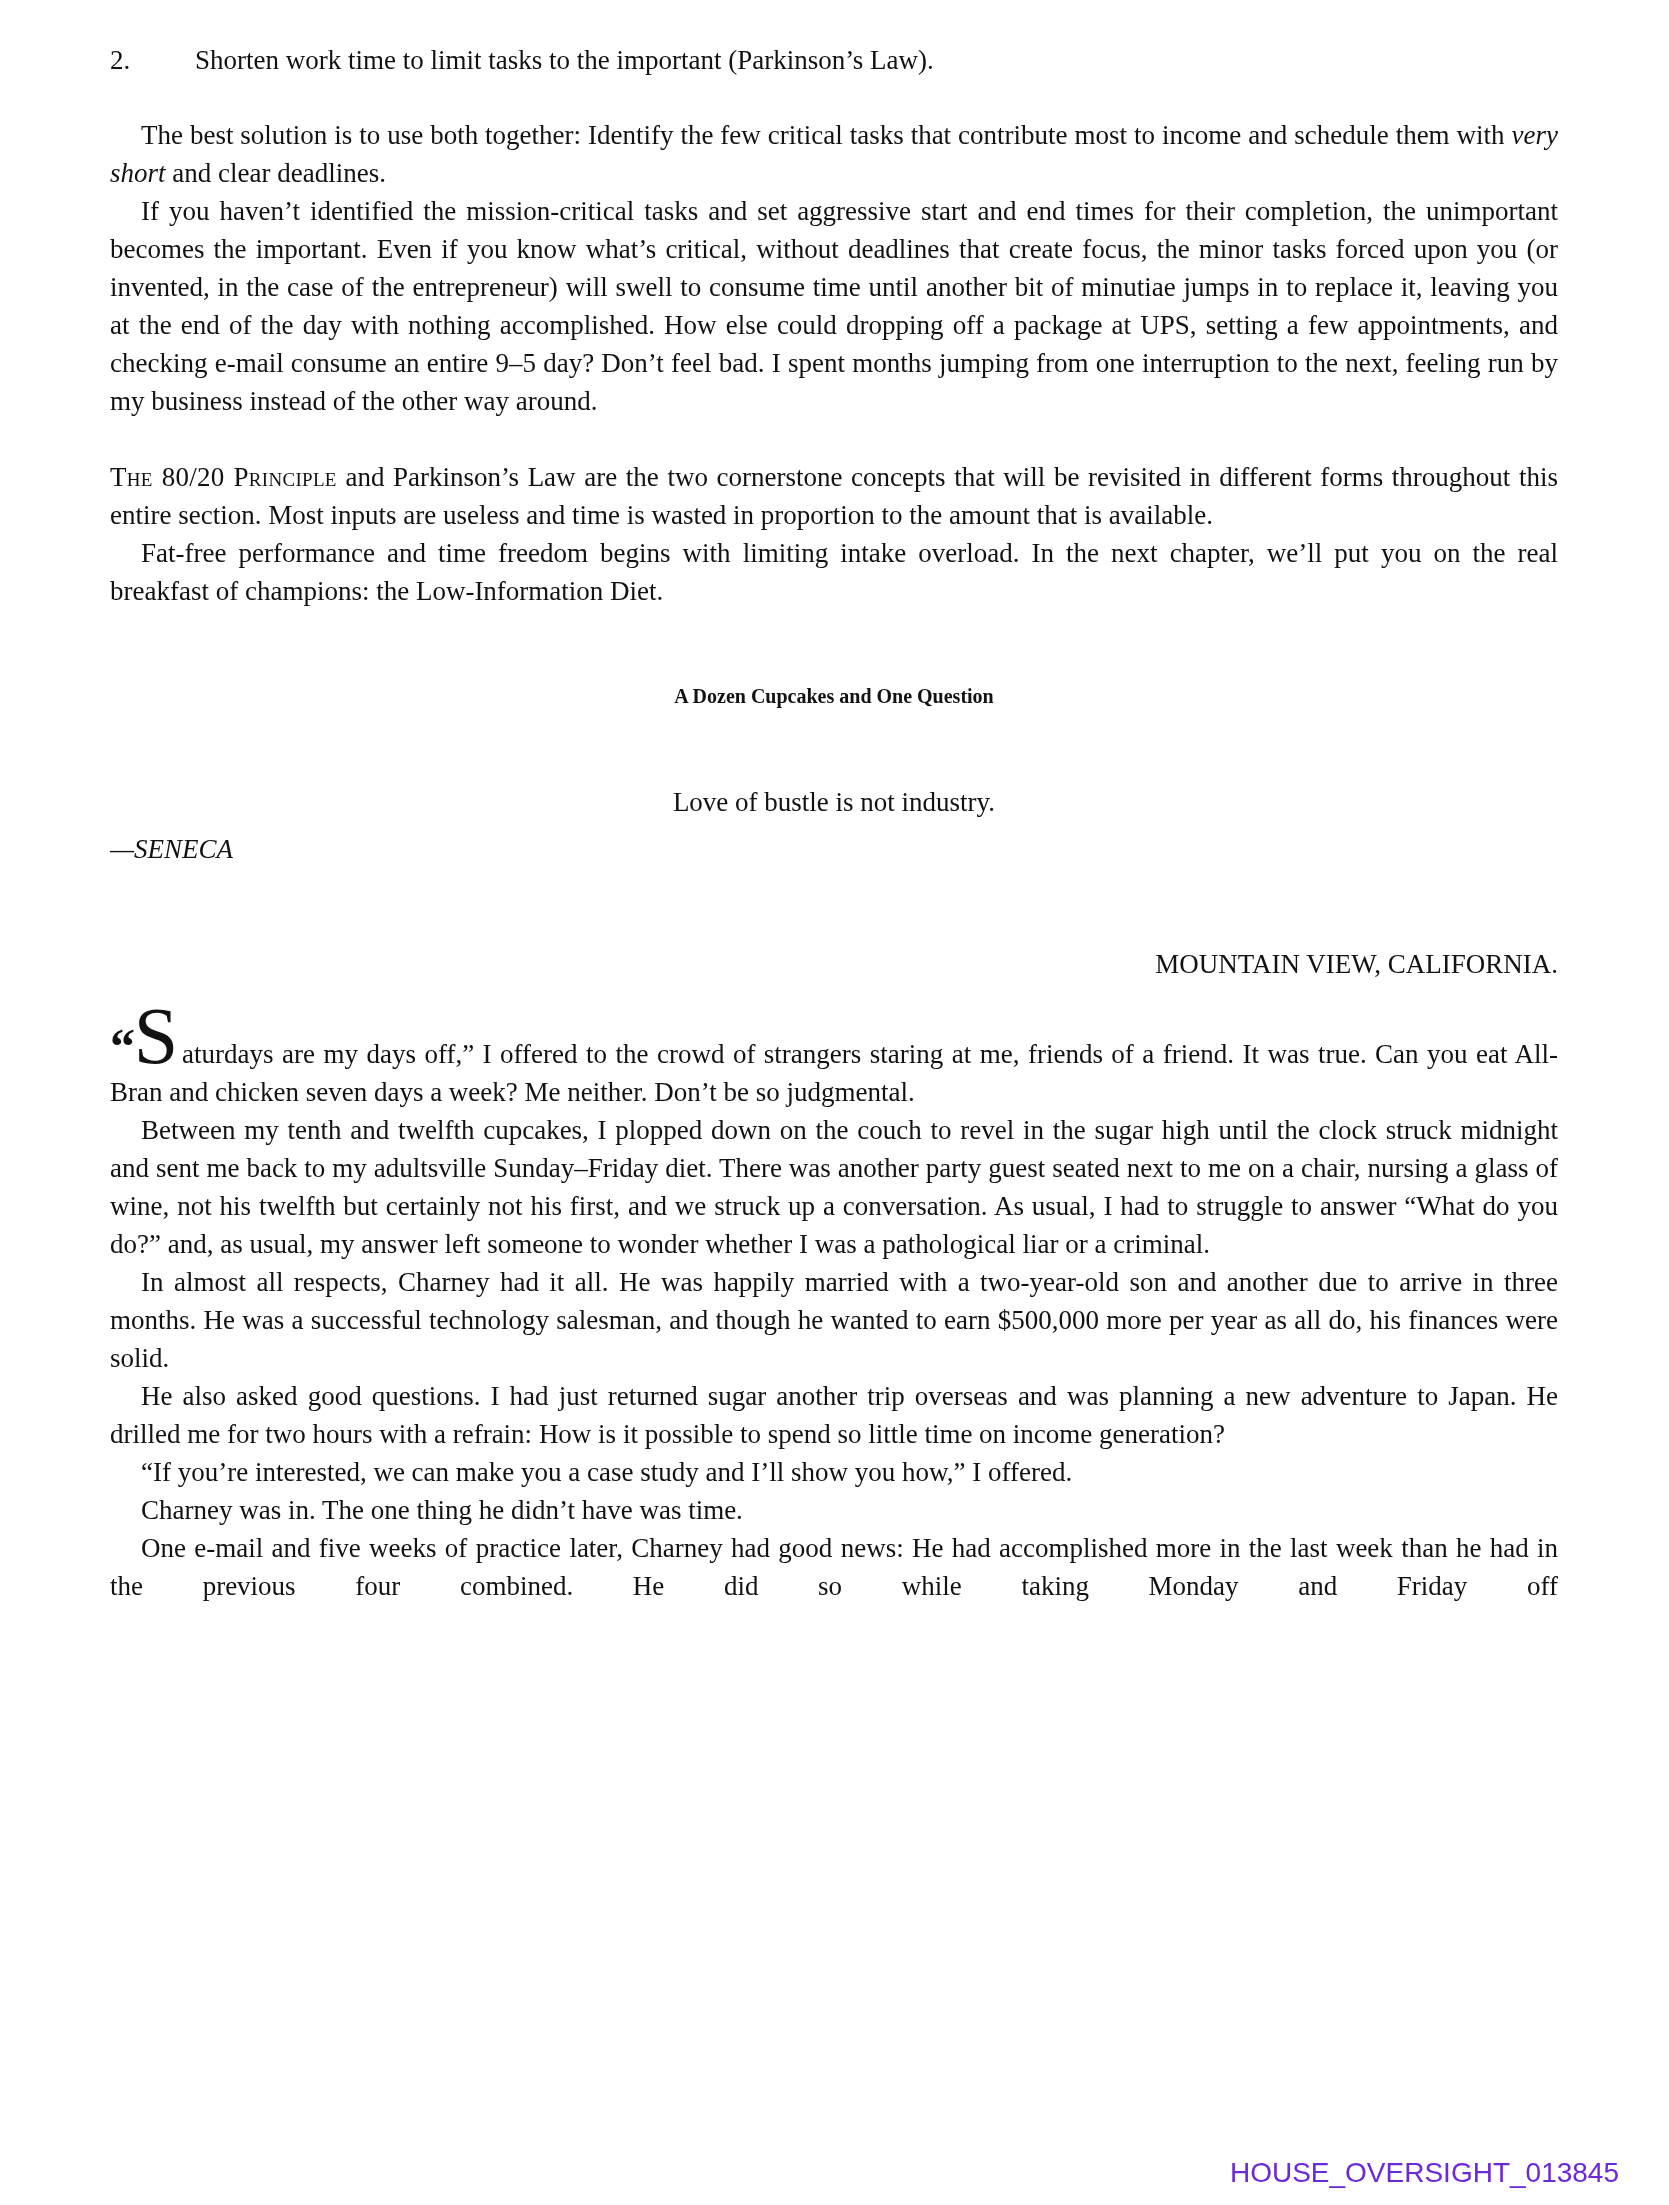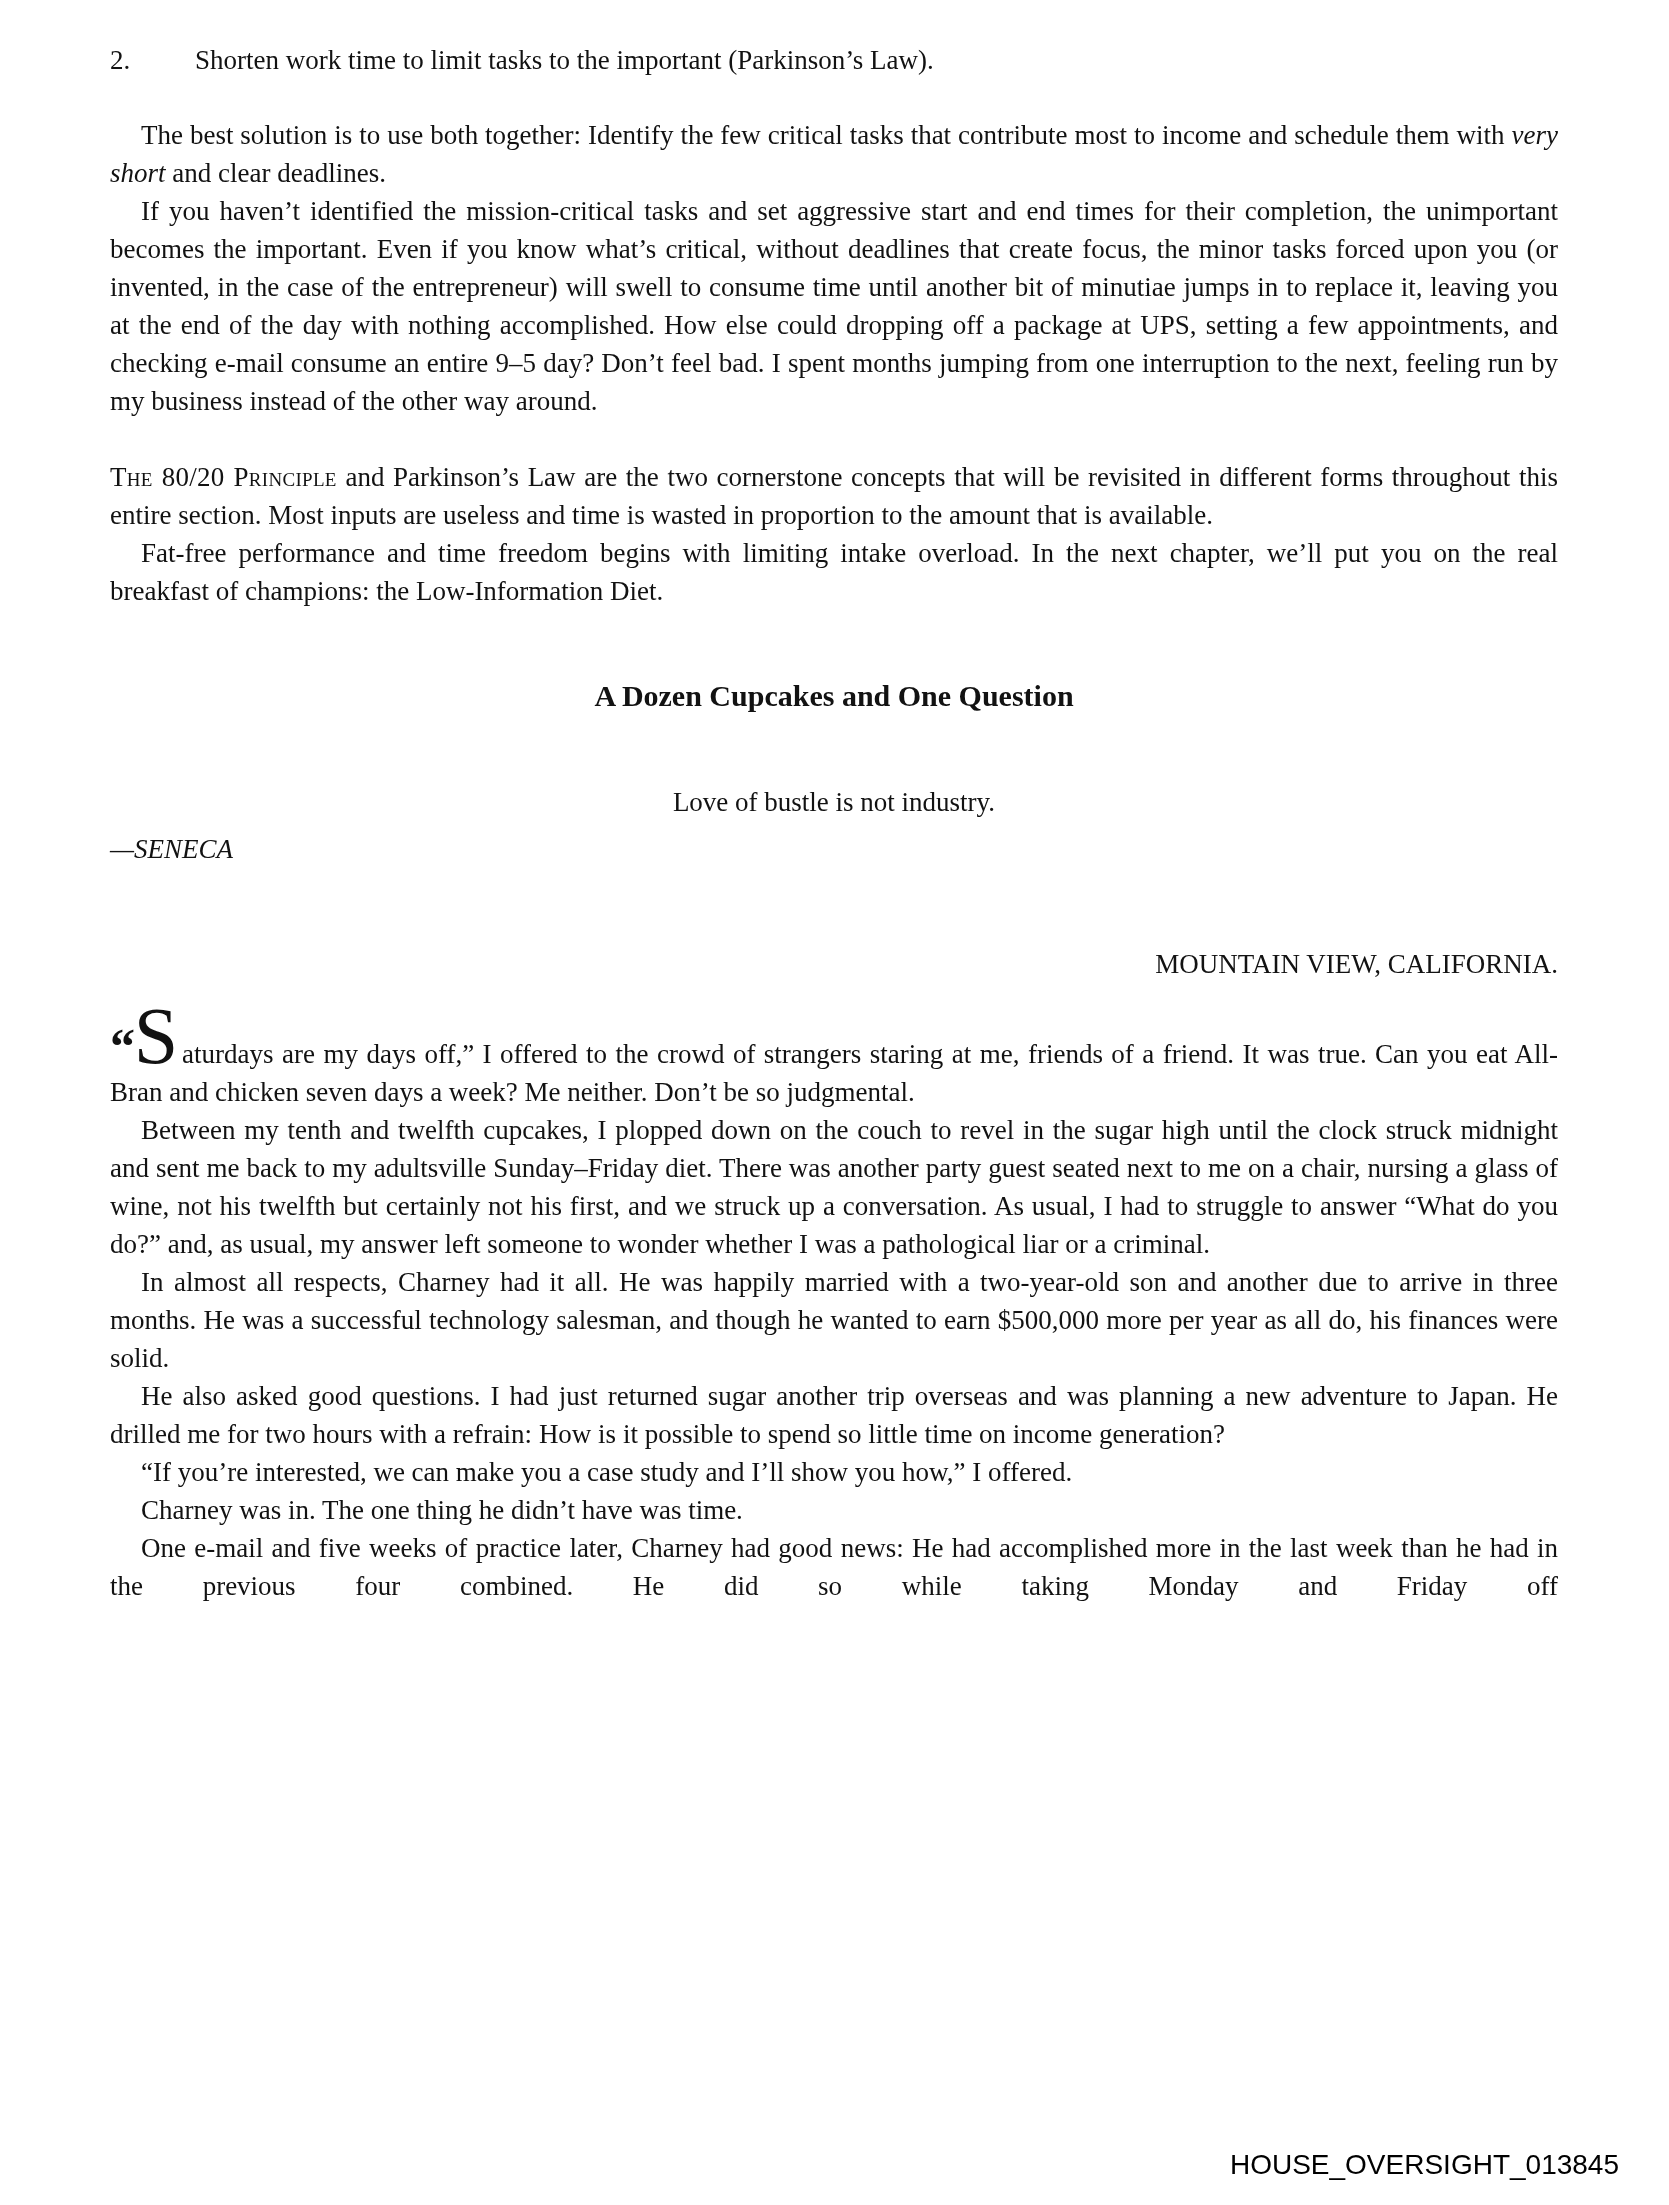--- a/index.html
+++ b/index.html
@@ -35,21 +35,21 @@
   .section-start { margin-top: 38px; }
 
   .smallcaps {
     font-variant: small-caps;
     letter-spacing: 0.3px;
   }
 
   .chapter-heading {
     text-align: center;
     font-weight: bold;
-    font-size: 30px;
+    font-size: 20px;
     margin-top: 67px;
     margin-bottom: 68px;
   }
 
   .epigraph-quote { text-align: center; }
   .epigraph-attr { margin-top: 9.2px; font-style: italic; }
 
   .scene-heading {
     text-align: right;
     margin-top: 77px;
@@ -66,24 +66,24 @@
     font-size: 80px;
     line-height: 0.9;
     padding-right: 3.9px;
   }
 
   .force-last { text-align-last: justify; }
 
   .doc-footer {
     position: absolute;
     right: 50px;
-    bottom: 21px;
+    bottom: 13px;
     font-family: "Liberation Sans", sans-serif;
     font-size: 28px;
-    color: #000000;
+    color: #6d28d9;
   }
 </style>
 </head>
 <body>
 
 <div class="page">
 
   <p class="list-item">
     <span class="num">2.</span>
     <span class="txt">Shorten work time to limit tasks to the important (Parkinson’s Law).</span>

